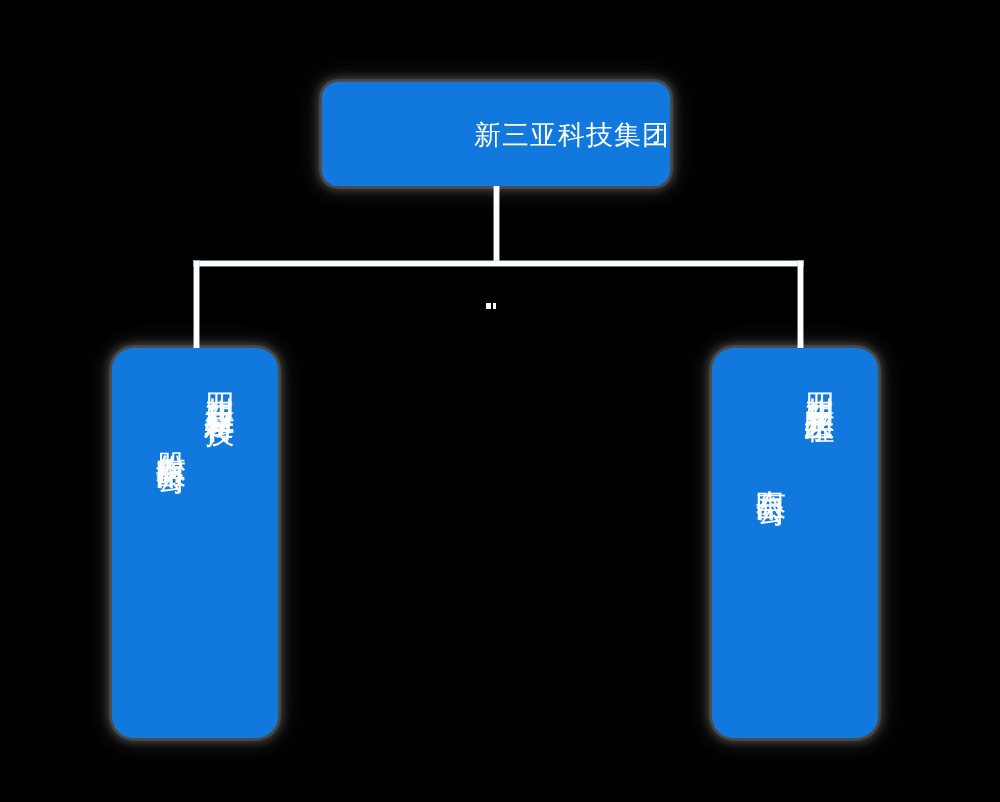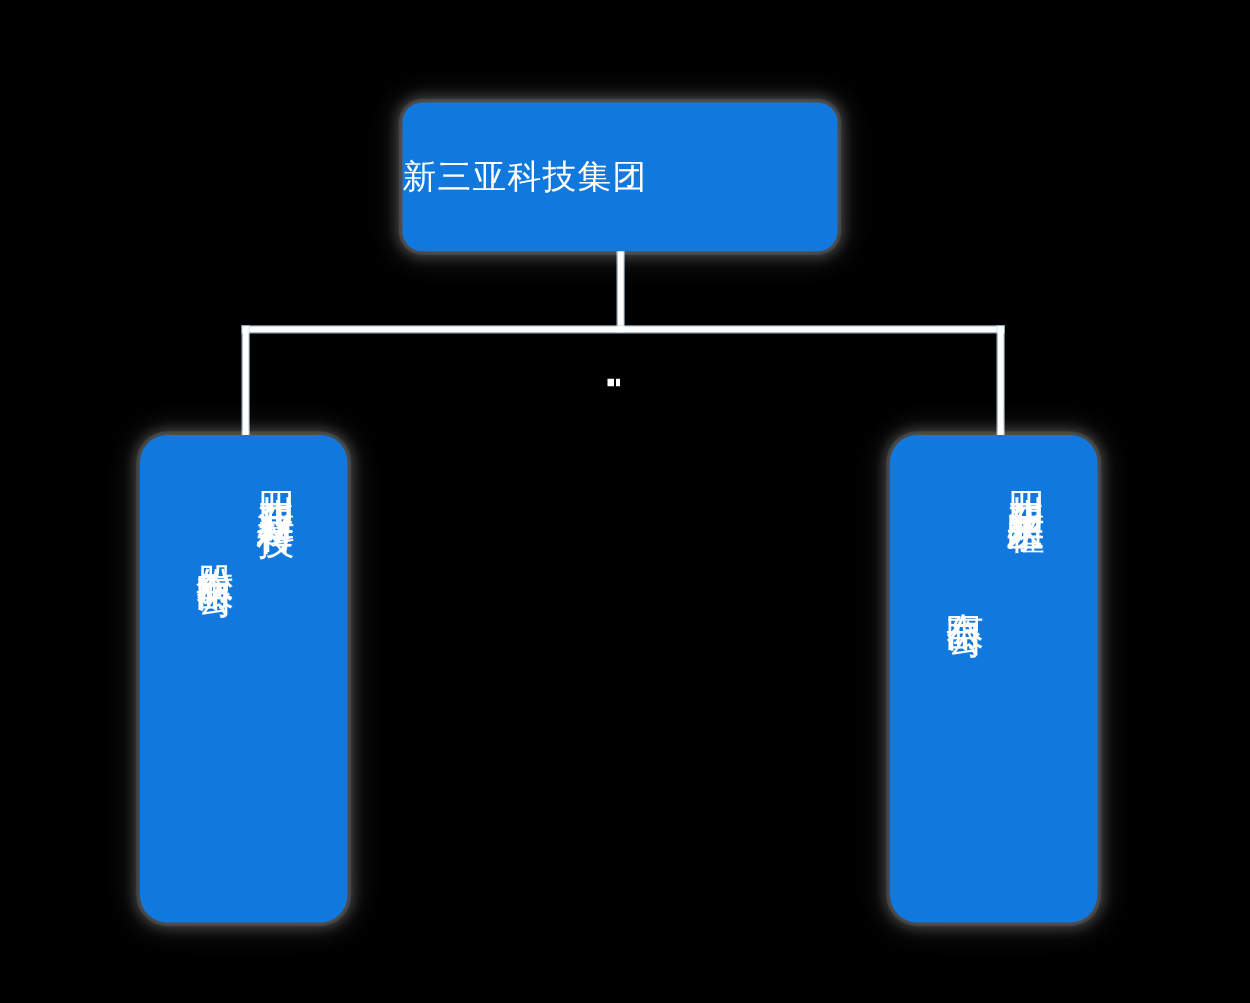--- a/index.html
+++ b/index.html
@@ -82,25 +82,25 @@
     box-shadow:
       0 0 0 3px rgba(255, 255, 255, 0.10),
       0 0 10px 4px rgba(255, 255, 255, 0.22),
       0 0 22px 8px rgba(255, 255, 255, 0.10);
   }
 
   .node-root {
     left: 322px;
     top: 82px;
     width: 348px;
-    height: 119px;
+    height: 104px;
     border-radius: 16px;
     display: flex;
     align-items: center;
-    justify-content: flex-start;
+    justify-content: flex-end;
   }
   .root-label {
     font-size: 27px;
     letter-spacing: 1px;
     line-height: 1;
     color: #ffffff;
     white-space: nowrap;
   }
 
   .node-child {

